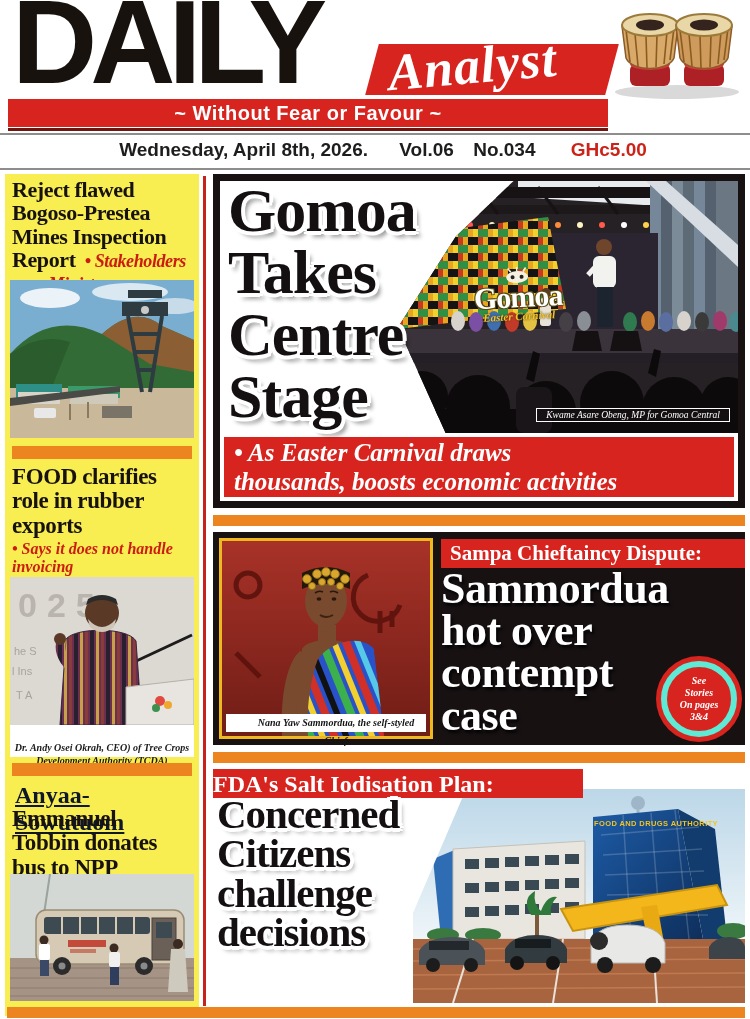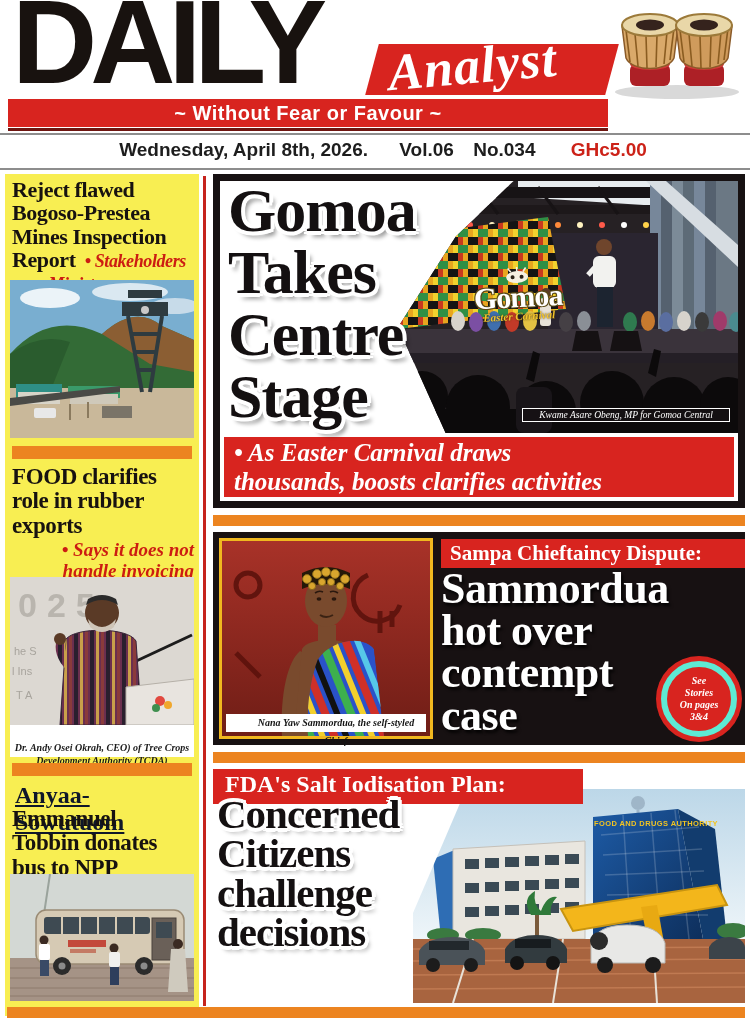--- a/index.html
+++ b/index.html
@@ -35,21 +35,21 @@
   
   .lh{font-family:"Liberation Serif","DejaVu Serif",serif;font-weight:bold;color:#171210;
       font-size:22px;line-height:1.06;letter-spacing:-0.4px;}
   .kicker-red{font-family:"Liberation Serif","DejaVu Serif",serif;font-weight:bold;font-style:italic;
       color:#cc1c12;}
   #s1-head{left:7px;top:4px;width:186px;}
   #s1-head .kicker-red{font-size:18px;margin-left:4px;}
   #mine-photo{left:5px;top:106px;width:184px;height:158px;}
   #lbar1{left:7px;top:272px;width:180px;height:13px;}
   #s2-head{left:7px;top:291px;width:184px;font-size:23px;}
-  #s2-kicker{left:7px;top:366px;width:182px;font-size:19px;line-height:1.1;text-align:right;}
+  #s2-kicker{left:7px;top:366px;width:182px;font-size:16px;line-height:1.1;}
   #s2-photo{left:5px;top:403px;width:184px;height:148px;}
   #s2-caption{left:5px;top:551px;width:184px;height:32px;background:#ffffff;
       font-family:"Liberation Serif","DejaVu Serif",serif;font-style:italic;font-weight:bold;
       font-size:10px;color:#1a1a1a;text-align:center;line-height:1.3;padding-top:16px;box-sizing:border-box;}
   #lbar2{left:7px;top:589px;width:180px;height:13px;}
   #s3-tag{left:10px;top:608px;font-family:"Liberation Serif","DejaVu Serif",serif;font-weight:bold;
       font-size:24px;color:#0f172a;text-decoration:underline;}
   #s3-head{left:7px;top:633px;width:188px;font-size:23px;}
   #bus-photo{left:5px;top:700px;width:184px;height:127px;}
 
@@ -63,21 +63,21 @@
       color:#fff;line-height:.9;letter-spacing:-1px;
       text-shadow:-1px -1px 0 #5a4a16,1px -1px 0 #5a4a16,-1px 1px 0 #5a4a16,1px 1px 0 #5a4a16;}
   #gomoa-logo .ls{font-family:"Liberation Serif","DejaVu Serif",serif;font-style:italic;font-weight:bold;
       font-size:11px;color:#f3c52d;text-shadow:0 0 2px #3a2a08;}
   #main-head{left:8px;top:-2px;z-index:3;font-family:"Liberation Serif","DejaVu Serif",serif;
       font-weight:bold;font-size:62px;line-height:1.0;letter-spacing:-1px;color:#141011;
       text-shadow:-3px -3px 0 #fff,3px -3px 0 #fff,-3px 3px 0 #fff,3px 3px 0 #fff,
                   -4px 0 0 #fff,4px 0 0 #fff,0 -4px 0 #fff,0 4px 0 #fff,5px 6px 4px rgba(0,0,0,.4);}
   #stage-caption{right:8px;top:227px;z-index:4;background:rgba(22,17,19,.88);border:1px solid #fff;
       color:#fff;font-family:"Liberation Serif","DejaVu Serif",serif;font-style:italic;
-      font-size:9.5px;padding:1px 16px;}
+      font-size:9.5px;padding:1px 9px;}
   #main-subhead{left:4px;right:4px;bottom:4px;height:60px;background:#d8241f;
       font-family:"Liberation Serif","DejaVu Serif",serif;font-weight:bold;font-style:italic;
       font-size:25px;line-height:1.14;color:#fff;padding:2px 10px;box-sizing:border-box;}
 
   #rbar1{left:213px;top:515px;width:532px;height:11px;}
 
   
   #chief-panel{left:213px;top:532px;width:532px;height:213px;background:#171112;}
   #chief-photo{left:6px;top:6px;width:214px;height:201px;border:3px solid #f0b81f;box-sizing:border-box;
       background:#8e2620;}
@@ -96,23 +96,23 @@
       line-height:1.18;display:flex;align-items:center;justify-content:center;font-style:italic;}
 
   #rbar2{left:213px;top:752px;width:532px;height:11px;}
 
   
   #fda-section{left:213px;top:769px;width:532px;height:235px;background:#fff;overflow:hidden;}
   #fda-photo{left:200px;top:20px;width:332px;height:214px;
       clip-path:polygon(16% 0,100% 0,100% 100%,0 100%,0 58%);}
   #fda-sign{left:178px;top:30px;width:130px;color:#f2c422;font-size:7.5px;font-weight:bold;
       letter-spacing:.4px;text-align:center;z-index:2;}
-  #fda-kicker{left:0;top:0;width:370px;height:35px;background:#d8241f;color:#fff;
+  #fda-kicker{left:0;top:0;width:370px;height:29px;background:#d8241f;color:#fff;
       font-family:"Liberation Serif","DejaVu Serif",serif;font-weight:bold;font-size:24px;
-      line-height:31px;padding-left:12px;box-sizing:border-box;z-index:3;}
+      line-height:31px;box-sizing:border-box;z-index:3;}
   #fda-head{left:4px;top:26px;z-index:4;font-family:"Liberation Serif","DejaVu Serif",serif;
       font-weight:bold;font-size:41px;line-height:.96;letter-spacing:-1px;color:#141011;
       text-shadow:-3px -3px 0 #fff,3px -3px 0 #fff,-3px 3px 0 #fff,3px 3px 0 #fff,
                   -4px 0 0 #fff,4px 0 0 #fff,0 -4px 0 #fff,0 4px 0 #fff,4px 5px 4px rgba(0,0,0,.35);}
 
   #bottom-bar{left:7px;top:1007px;width:738px;height:11px;}
 </style>
 </head>
 <body>
 
@@ -398,21 +398,21 @@
       </div>
       <div class="lt">Gomoa</div>
       <div class="ls">Easter Carnival</div>
     </div>
     <div class="abs pre" id="main-head">Gomoa
 Takes
 Centre
 Stage</div>
     <div class="abs" id="stage-caption">Kwame Asare Obeng, MP for Gomoa Central</div>
     <div class="abs pre" id="main-subhead">• As Easter Carnival draws
-thousands, boosts clarifies activities</div>
+thousands, boosts economic activities</div>
   </div>
 
   <div class="abs orange-bar" id="rbar1"></div>
 
   <div class="abs" id="chief-panel">
     <div class="abs" id="chief-photo">
       <svg width="208" height="195" viewBox="0 0 208 195">
         <defs>
           <linearGradient id="redbg" x1="0" y1="0" x2="0" y2="1">
             <stop offset="0" stop-color="#a83228"></stop>

